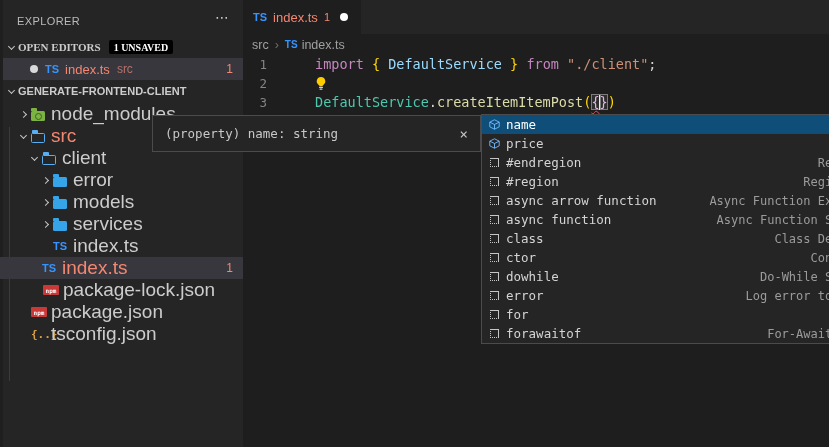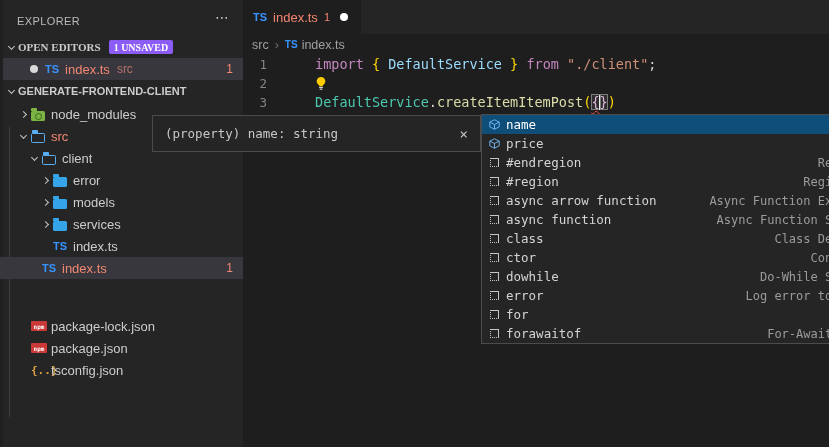--- a/index.html
+++ b/index.html
@@ -9,40 +9,40 @@
 
   
   .sidebar { position:absolute; left:0; top:0; width:243px; height:447px; background:#252526; color:#cccccc; }
   .sidebar-edge { position:absolute; left:0; top:0; width:3px; height:447px; background:#1f1f20; }
   .explorer-header { height:33px; display:flex; align-items:center; padding:0 14px 0 17px; }
   .explorer-title { font-size:11px; color:#bbbbbb; letter-spacing:.4px; flex:1;margin-top:8px; }
   .more-btn { color:#cccccc; font-size:14px; cursor:pointer; line-height:10px; }
   .section-header { height:22px; display:flex; align-items:center; padding-left:4px; font-size:11px; font-weight:bold; color:#cccccc; cursor:pointer; }
   .section-header .chev-slot { width:14px; display:flex; justify-content:center; }
   .oe-header { margin-top:3px;font-family:Liberation Serif, serif; }
-  .unsaved-badge { margin-left:8px; background:#8b5cf6; color:#ffffff; font-size:10px; font-weight:bold; padding:1.5px 5px; border-radius:2px;text-align:center; }
+  .unsaved-badge { margin-left:8px; background:#000000; color:#ffffff; font-size:10px; font-weight:bold; padding:1.5px 5px; border-radius:2px;text-align:center; }
   .chev { width:5px; height:5px; border-right:1.4px solid #c5c5c5; border-bottom:1.4px solid #c5c5c5; display:inline-block; }
   .chev.expanded { transform:rotate(45deg); margin-top:-2px; }
   .chev.collapsed { transform:rotate(-45deg); }
 
   .open-editor-row { height:22px; display:flex; align-items:center; background:#37373d; padding:0 10px 0 30px; cursor:pointer; }
   .mod-dot { width:8px; height:8px; border-radius:50%; background:#d9d9d9; margin-right:7px; flex:none; }
   .ts-glyph { color:#3794ff; font-weight:bold; font-size:11px; margin-right:6px; flex:none; }
   .fname { font-size:13px; }
   .fname.err { color:#f48771; }
   .fdesc { font-size:12px; color:#b6716b; margin-left:7px; }
   .err-badge { margin-left:auto; color:#f48771; font-size:12px; }
 
   .tree { margin-top:1px; position:relative; }
   .indent-guide { position:absolute; left:9px; top:24px; bottom:-36px; width:1px; background:#3c3c3c; }
   .tree-row { height:22px; display:flex; align-items:center; cursor:pointer; position:relative; }
   .tree-row.selected { background:#37373d; }
   .chev-slot { width:15px; display:flex; justify-content:center; align-items:center; flex:none; }
   .icon-slot { width:20px; display:flex; align-items:center; flex:none; }
-  .tree-label { font-size:13px; color:#cccccc; white-space:nowrap; }
+  .tree-label { font-size:19px; color:#cccccc; white-space:nowrap; }
   .tree-label.err { color:#f48771; }
   .tree-row .err-badge { margin-right:10px; }
 
   .icon-folder { width:14px; height:10px; background:#35a4e8; border-radius:1.5px; position:relative; margin-top:3px; }
   .icon-folder::before { content:""; position:absolute; top:-3px; left:0; width:6px; height:3px; background:#35a4e8; border-radius:1px 1px 0 0; }
   .icon-folder.open { background:transparent; border:1.5px solid #58aef0; }
   .icon-folder.open::before { background:#58aef0; top:-4px; }
   .icon-folder.node { background:#7cb342; }
   .icon-folder.node::before { background:#7cb342; }
   .icon-folder.node::after { content:""; position:absolute; left:4px; top:2px; width:5px; height:5px; border:1.4px solid #33691e; border-radius:50%; }
@@ -191,21 +191,21 @@
           <span class="tree-label">index.ts</span>
         </div>
         <div class="tree-row selected" style="padding-left: 27px;">
           <span class="chev-slot"></span>
           <span class="icon-slot">
             <span class="ts-glyph" style="margin: 0px;">TS</span>
           </span>
           <span class="tree-label err">index.ts</span>
           <span class="err-badge">1</span>
         </div>
-        <div class="tree-row" style="padding-left: 16px; margin-top: 36px;">
+        <div class="tree-row" style="padding-left: 28px;">
           <span class="chev-slot"></span>
           <span class="icon-slot">
             <span class="npm-chip">npm</span>
           </span>
           <span class="tree-label">package-lock.json</span>
         </div>
         <div class="tree-row" style="padding-left: 16px;">
           <span class="chev-slot"></span>
           <span class="icon-slot">
             <span class="npm-chip">npm</span>

